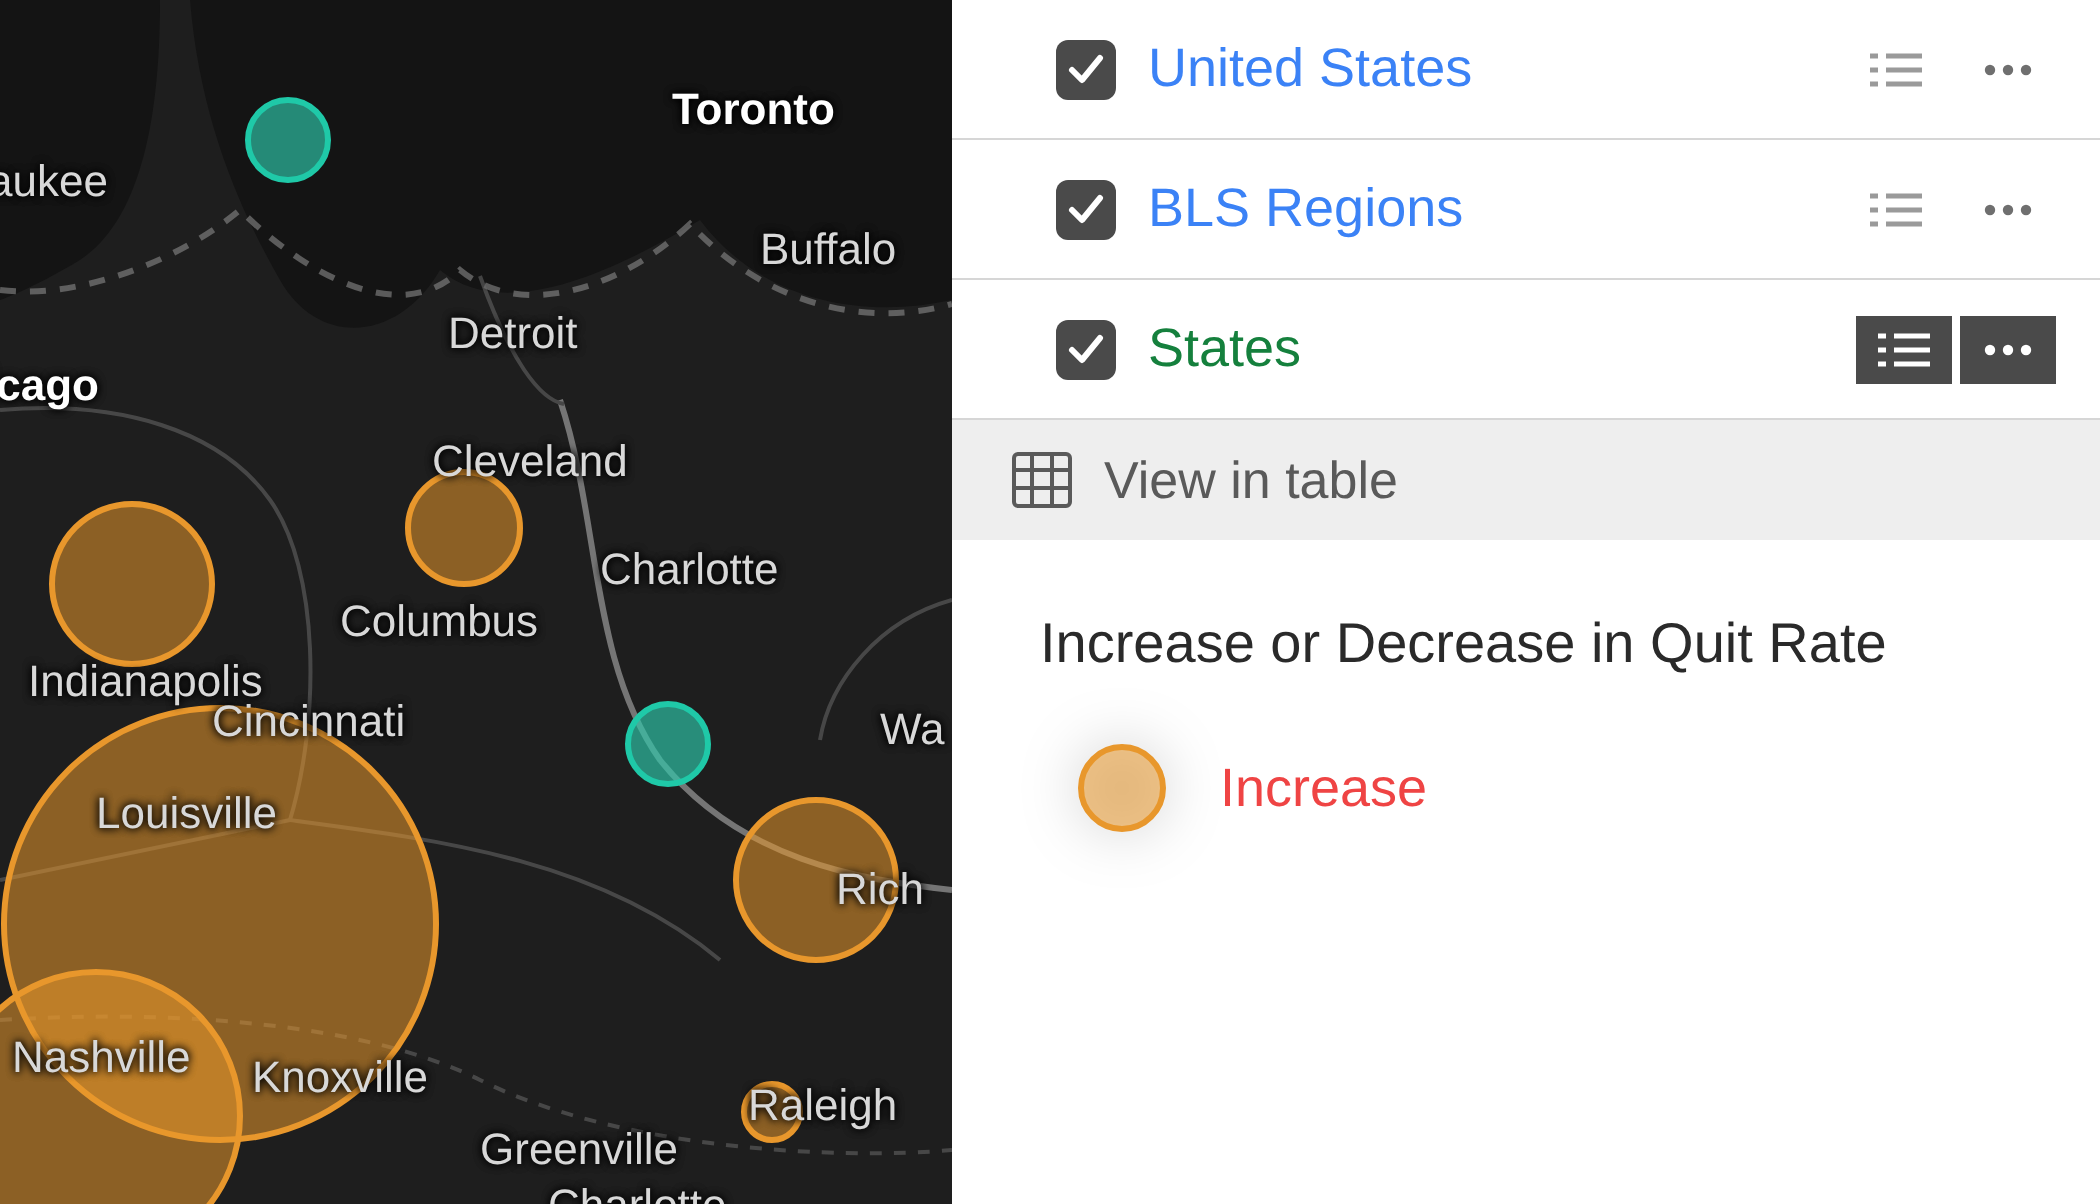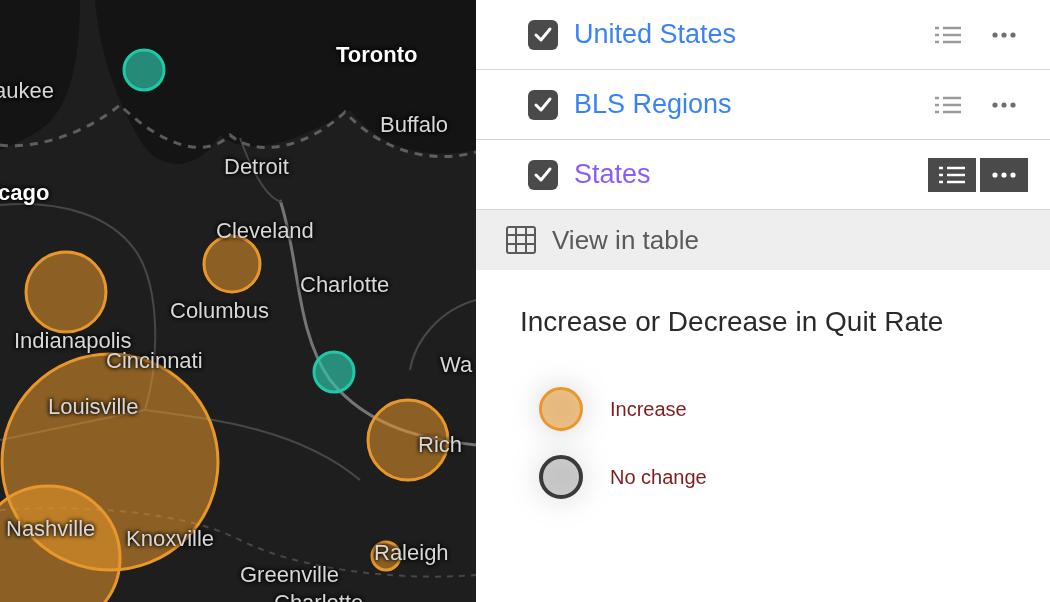--- a/index.html
+++ b/index.html
@@ -6,35 +6,35 @@
   html, body { width: 1050px; height: 602px; overflow: hidden; font-family: "Avenir Next", "Segoe UI", Helvetica, Arial, sans-serif; }
   .app { display: flex; width: 1050px; height: 602px; }
   .map-pane { position: relative; width: 476px; height: 602px; background: #7f1d1d; overflow: hidden; }
   .map-svg { position: absolute; inset: 0; }
   .city-label { position: absolute; color: #d8d8d8; font-size: 22px; font-weight: 400; text-shadow: 0 0 4px #000, 0 0 4px #000; white-space: nowrap; }
   .city-label.bold { color: #fff; font-weight: 700; }
   .side-pane { width: 574px; height: 602px; background: #ffffff; display: flex; flex-direction: column; }
   .layer-row { display: flex; align-items: center; height: 70px; padding: 0 22px 0 52px; border-bottom: 1px solid #d6d6d6; }
   .checkbox { width: 30px; height: 30px; border-radius: 6px; background: #4a4a4a; display: flex; align-items: center; justify-content: center; flex: none; }
   .layer-name { flex: 1; margin-left: 16px; font-size: 27px; color: #3b82f6; }
-  .layer-name.active { color: #8b5cf6; }
+  .layer-name.active { color: #15803d; }
   .row-icon { width: 48px; height: 34px; display: flex; align-items: center; justify-content: center; margin-left: 8px; }
   .row-icon.dark { background: #4a4a4a; }
   .row-icon.dark + .row-icon.dark { margin-left: 4px; }
   .table-bar { height: 60px; background: #eeeeee; display: flex; align-items: center; padding-left: 30px; gap: 16px; }
   .table-bar span { font-size: 26px; color: #5a5a5a; }
   .legend { padding: 36px 0 0 44px; }
-  .legend h2 { font-size: 28px; font-weight: 400; color: #2a2a2a; margin-bottom: 37px; }
+  .legend h2 { font-size: 28px; font-weight: 400; color: #2a2a2a; margin-bottom: 22px; }
   .legend-row { display: flex; align-items: center; height: 68px; gap: 22px; padding-left: 14px; }
   .swatch-wrap { width: 54px; height: 54px; display:flex; align-items:center; justify-content:center; filter: drop-shadow(0 0 14px rgba(0,0,0,0.25)); }
   .swatch { border-radius: 50%; }
   .swatch.increase { width: 44px; height: 44px; background: rgba(232,151,44,0.55); border: 3px solid #e8972c; }
   .swatch.decrease { width: 36px; height: 36px; background: rgba(58,201,172,0.65); border: 3px solid #1fc9a8; }
   .swatch.nochange { width: 44px; height: 44px; background: rgba(128,128,128,0.35); border: 4px solid #3a3a3a; }
-  .legend-label { font-size: 20px; color: #7f1d1d; }
+  .legend-label { font-size: 27px; color: #ef4444; }
 </style>
 </head>
 <body>
 
 <div class="app">
 
   <div class="map-pane">
     <svg class="map-svg" width="476" height="602" viewBox="0 0 476 602">
 
       <rect x="0" y="0" width="476" height="602" fill="#1e1e1e"></rect>
@@ -179,22 +179,16 @@
     </div>
 
     <div class="legend">
       <h2>Increase or Decrease in Quit Rate</h2>
       <div class="legend-row">
         <div class="swatch-wrap">
             <div class="swatch increase"></div>
           </div>
         <div class="legend-label">Increase</div>
       </div>
-      <div class="legend-row">
-        <div class="swatch-wrap">
-            <div class="swatch nochange"></div>
-          </div>
-        <div class="legend-label">No change</div>
-      </div>
     </div>
 
   </div>
 </div>
 
 </body></html>

